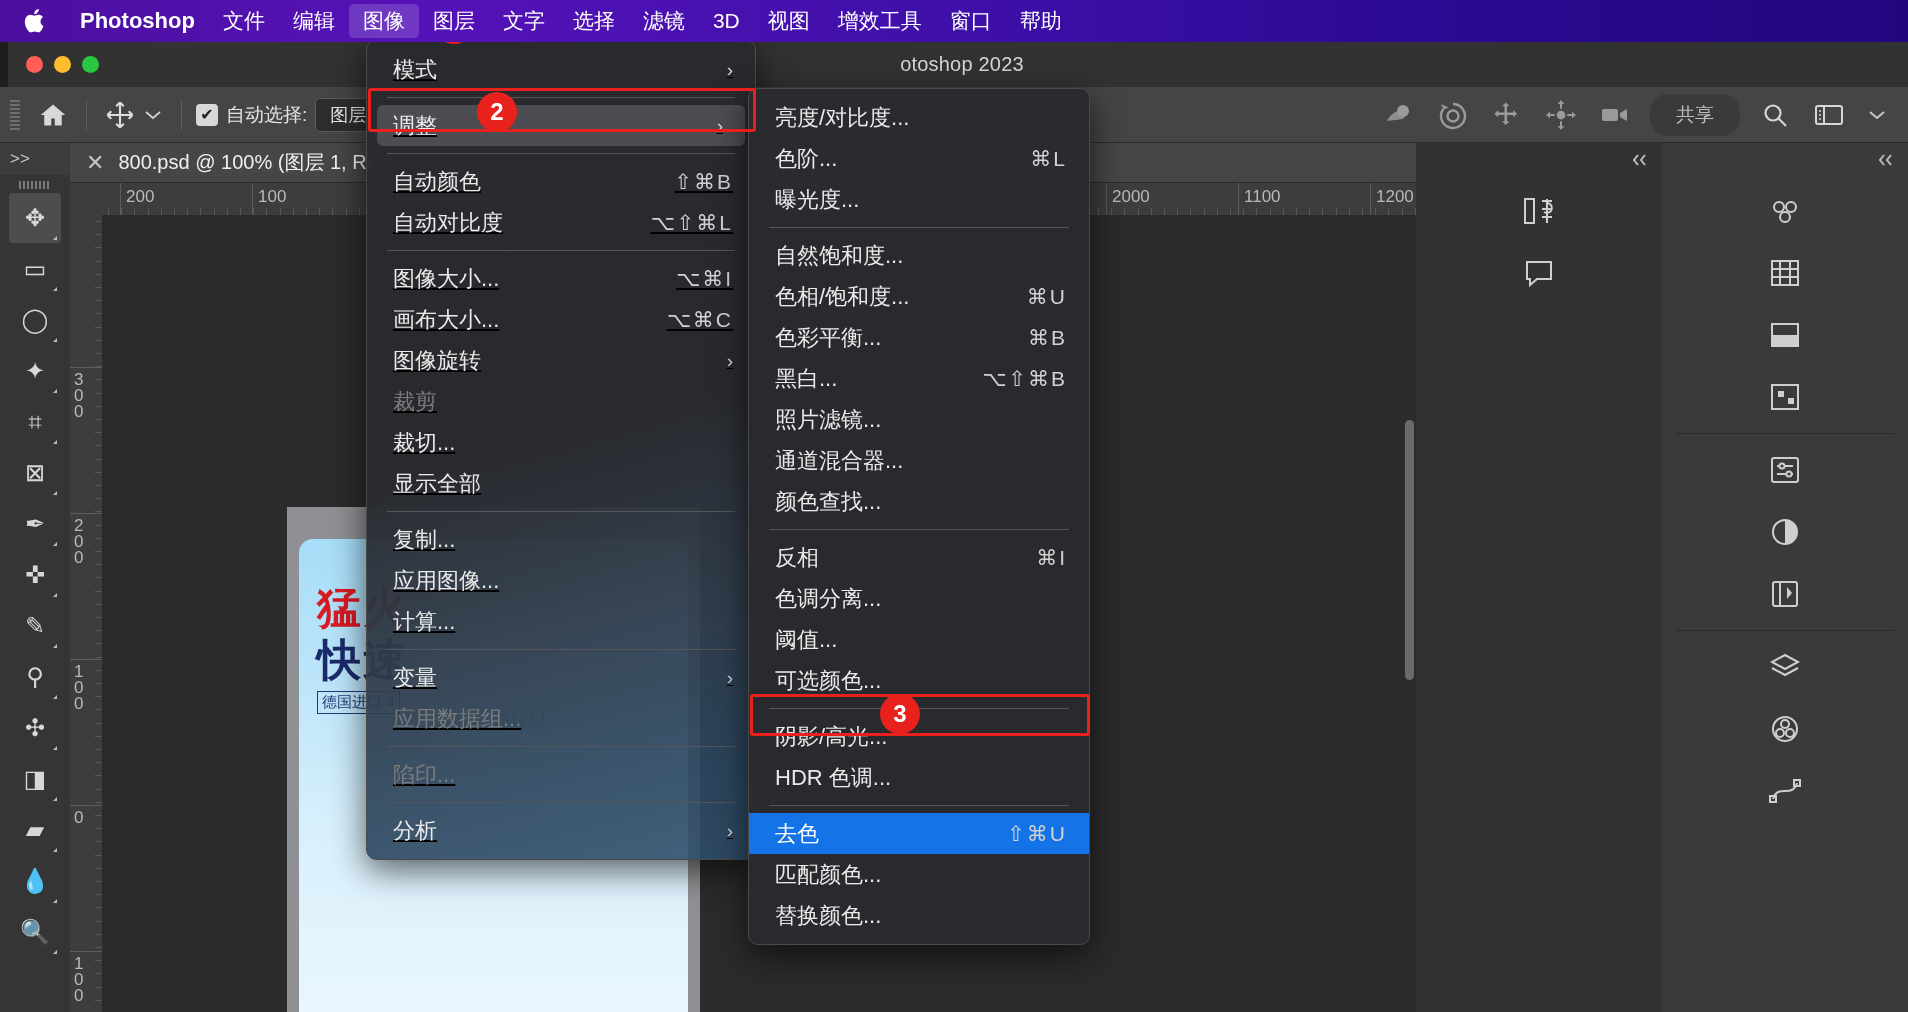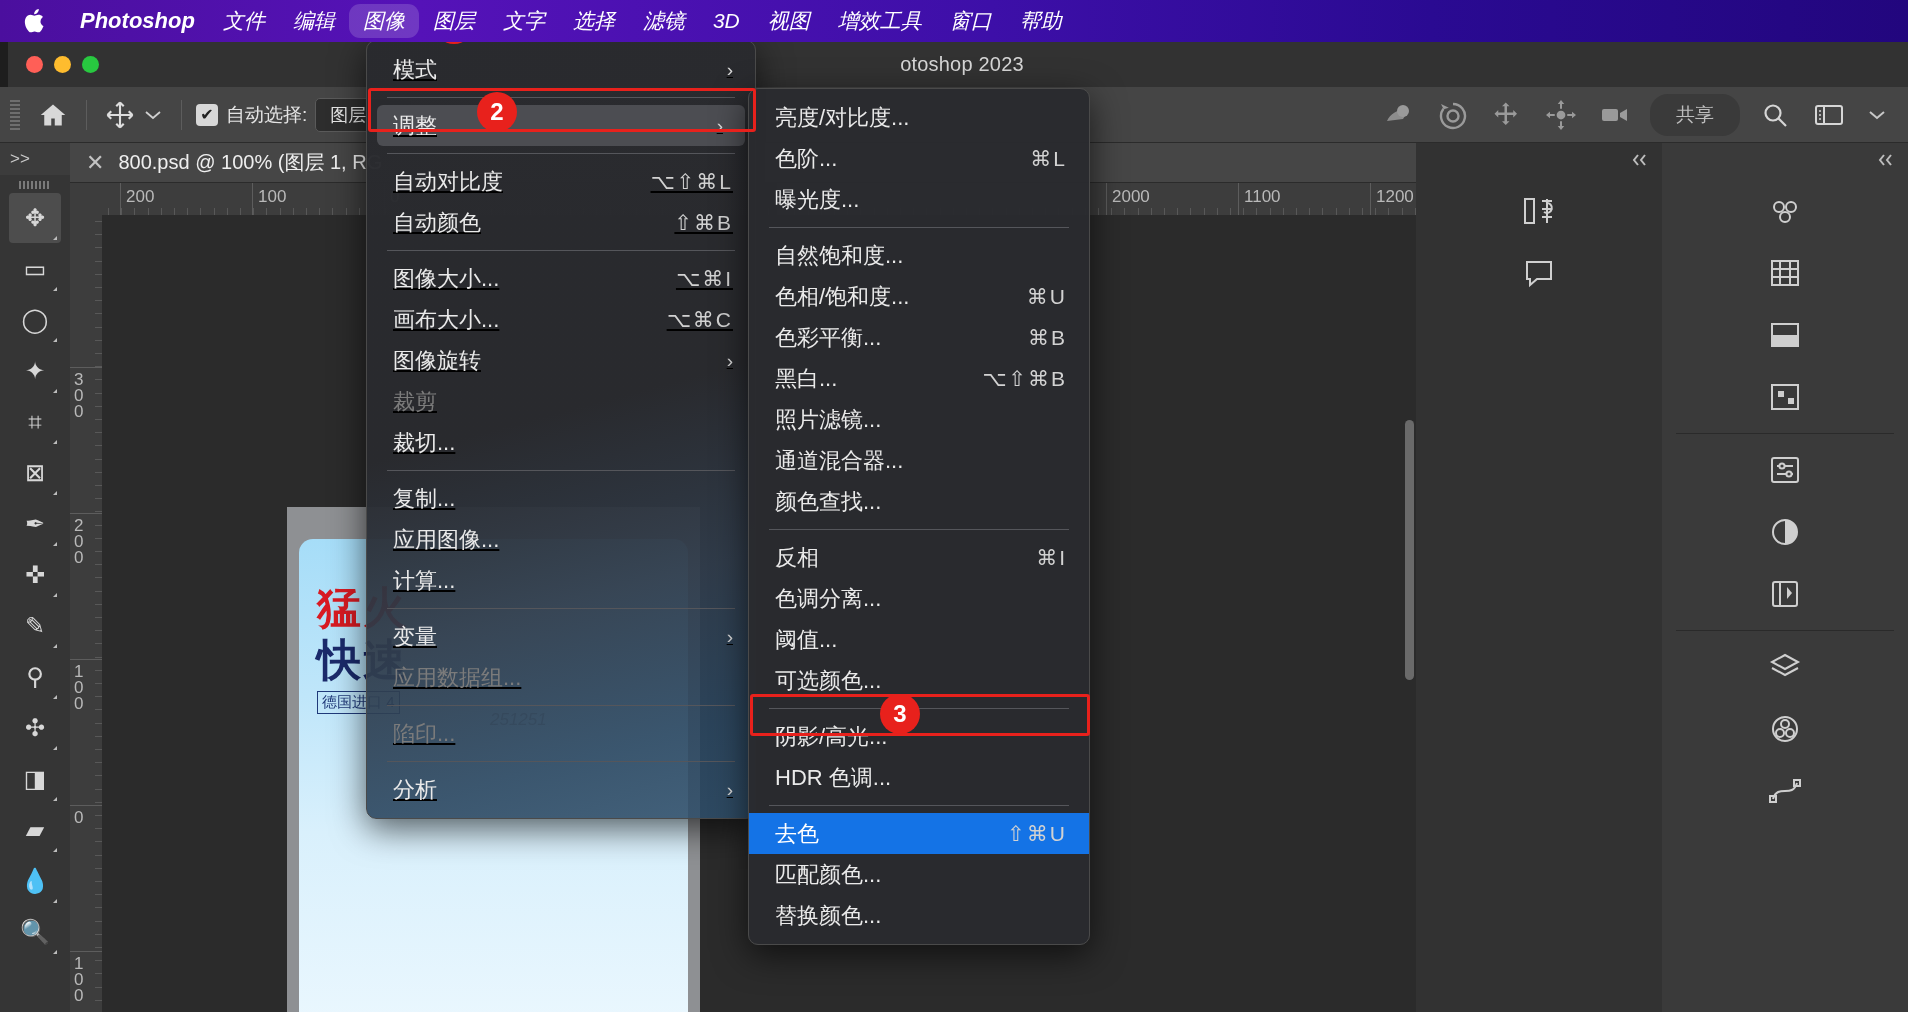--- a/index.html
+++ b/index.html
@@ -19,21 +19,21 @@
   }
   .mb-apple {
     width: 26px; height: 30px; margin-left: 22px; margin-right: 18px;
     display:flex; align-items:center; justify-content:center;
   }
   .mb-item {
     color:#fff; font-size: 21px; padding: 4px 14px; height: 34px;
     display:flex; align-items:center; white-space:nowrap;
   }
   .mb-item.bold { font-weight: bold; font-size: 22px; }
-  .mb-item.active { background: rgba(255,255,255,0.16); border-radius: 11px; text-align: right; }
+  .mb-item.active { background: rgba(255,255,255,0.16); border-radius: 5px; text-align: right; }
 
   
   .titlebar {
     position:absolute; left:8px; top:42px; width:1908px; height:45px;
     background:#323232; display:flex; align-items:center; z-index:5;
   }
   .traffic { display:flex; gap:11px; margin-left:18px; }
   .tl { width:17px; height:17px; border-radius:50%; }
   .tl.r{background:#ff5f57;} .tl.y{background:#febc2e;} .tl.g{background:#28c840;}
   .title-text {
@@ -186,21 +186,21 @@
 <body>
 
 <div id="app">
 
   <div class="menubar">
     <div class="mb-apple">
       <svg width="24" height="28" viewBox="0 0 24 28" fill="#ffffff">
         <path d="M17.5 14.6c0-3 2.4-4.4 2.5-4.5-1.4-2-3.5-2.3-4.2-2.3-1.8-.2-3.5 1-4.4 1-.9 0-2.3-1-3.8-1-2 0-3.8 1.1-4.8 2.9-2 3.5-.5 8.8 1.5 11.7 1 1.4 2.1 3 3.6 2.9 1.4-.1 2-.9 3.7-.9s2.2.9 3.8.9c1.6 0 2.6-1.4 3.5-2.9 1.1-1.6 1.6-3.2 1.6-3.3-.1 0-3-1.2-3-4.5zM14.6 5.6c.8-1 1.3-2.3 1.2-3.6-1.2.04-2.6.8-3.4 1.8-.7.8-1.4 2.2-1.2 3.5 1.3.1 2.6-.7 3.4-1.7z"></path>
       </svg>
     </div>
-    <div id="mb-items" style="display:flex;align-items:center;font-style:italic;">
+    <div id="mb-items" style="display:flex;align-items:center;">
         <div class="mb-item bold">Photoshop</div>
         <div class="mb-item">文件</div>
         <div class="mb-item">编辑</div>
         <div class="mb-item active">图像</div>
         <div class="mb-item">图层</div>
         <div class="mb-item">文字</div>
         <div class="mb-item">选择</div>
         <div class="mb-item">滤镜</div>
         <div class="mb-item">3D</div>
         <div class="mb-item">视图</div>
@@ -682,45 +682,48 @@
         <span class="lab">模式</span>
         <span class="arrow">›</span>
       </div>
       <div class="msep"></div>
       <div class="mi sel-grey">
         <span class="lab">调整</span>
         <span class="arrow">›</span>
       </div>
       <div class="msep"></div>
       <div class="mi">
+        <span class="lab">自动颜色</span>
+        <span class="sc">⇧⌘B</span>
+      </div>
+      <div class="mi">
         <span class="lab">自动对比度</span>
         <span class="sc">⌥⇧⌘L</span>
       </div>
-      <div class="mi">
-        <span class="lab">自动颜色</span>
-        <span class="sc">⇧⌘B</span>
-      </div>
       <div class="msep"></div>
       <div class="mi">
         <span class="lab">图像大小...</span>
         <span class="sc">⌥⌘I</span>
       </div>
       <div class="mi">
         <span class="lab">画布大小...</span>
         <span class="sc">⌥⌘C</span>
       </div>
       <div class="mi">
         <span class="lab">图像旋转</span>
         <span class="arrow">›</span>
       </div>
       <div class="mi disabled">
         <span class="lab">裁剪</span>
       </div>
       <div class="mi">
         <span class="lab">裁切...</span>
+      </div>
+      <div class="mi">
+        <span class="lab">显示全部</span>
       </div>
       <div class="msep"></div>
       <div class="mi">
         <span class="lab">复制...</span>
       </div>
       <div class="mi">
         <span class="lab">应用图像...</span>
       </div>
       <div class="mi">
         <span class="lab">计算...</span>

